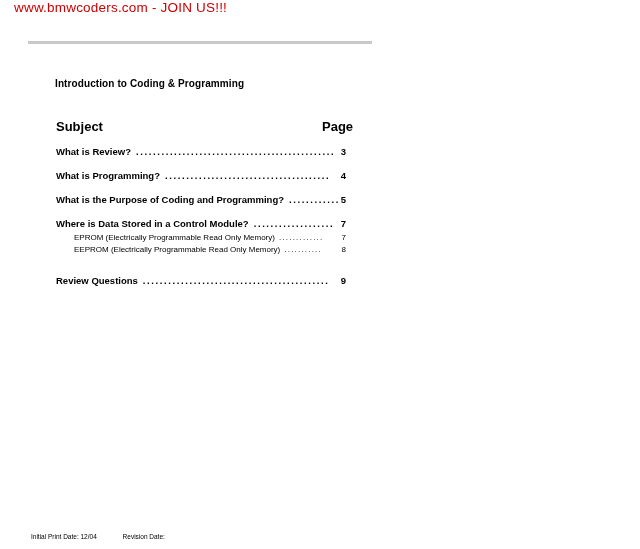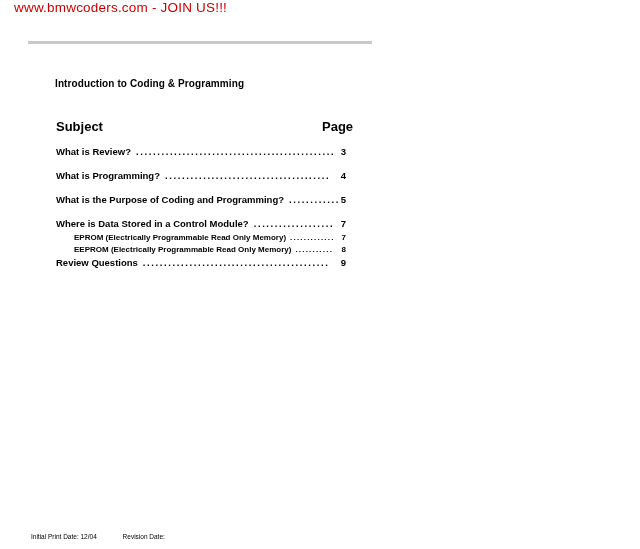--- a/index.html
+++ b/index.html
@@ -87,33 +87,33 @@
     font-weight: bold;
     font-size: 9.5px;
   }
   .entry .pg { flex: 0 0 auto; }
 
   .subentry {
     display: flex;
     align-items: flex-end;
     white-space: nowrap;
     font-size: 8px;
-    font-weight: bold;
+    font-weight: normal;
     margin: 0 0 1px 18px;
     line-height: 11px;
     width: 272px;
   }
   .subentry .dots {
     flex: 1 1 auto;
     overflow: hidden;
     margin: 0 2px 0 4px;
     letter-spacing: 1.2px;
   }
   .group {
-    margin-bottom: 2px;
+    margin-bottom: 20px;
   }
   .group .entry { margin-bottom: 2px; }
 
   .footer {
     position: absolute;
     left: 31px;
     top: 533px;
     font-size: 6.5px;
     color: #000;
     white-space: nowrap;

